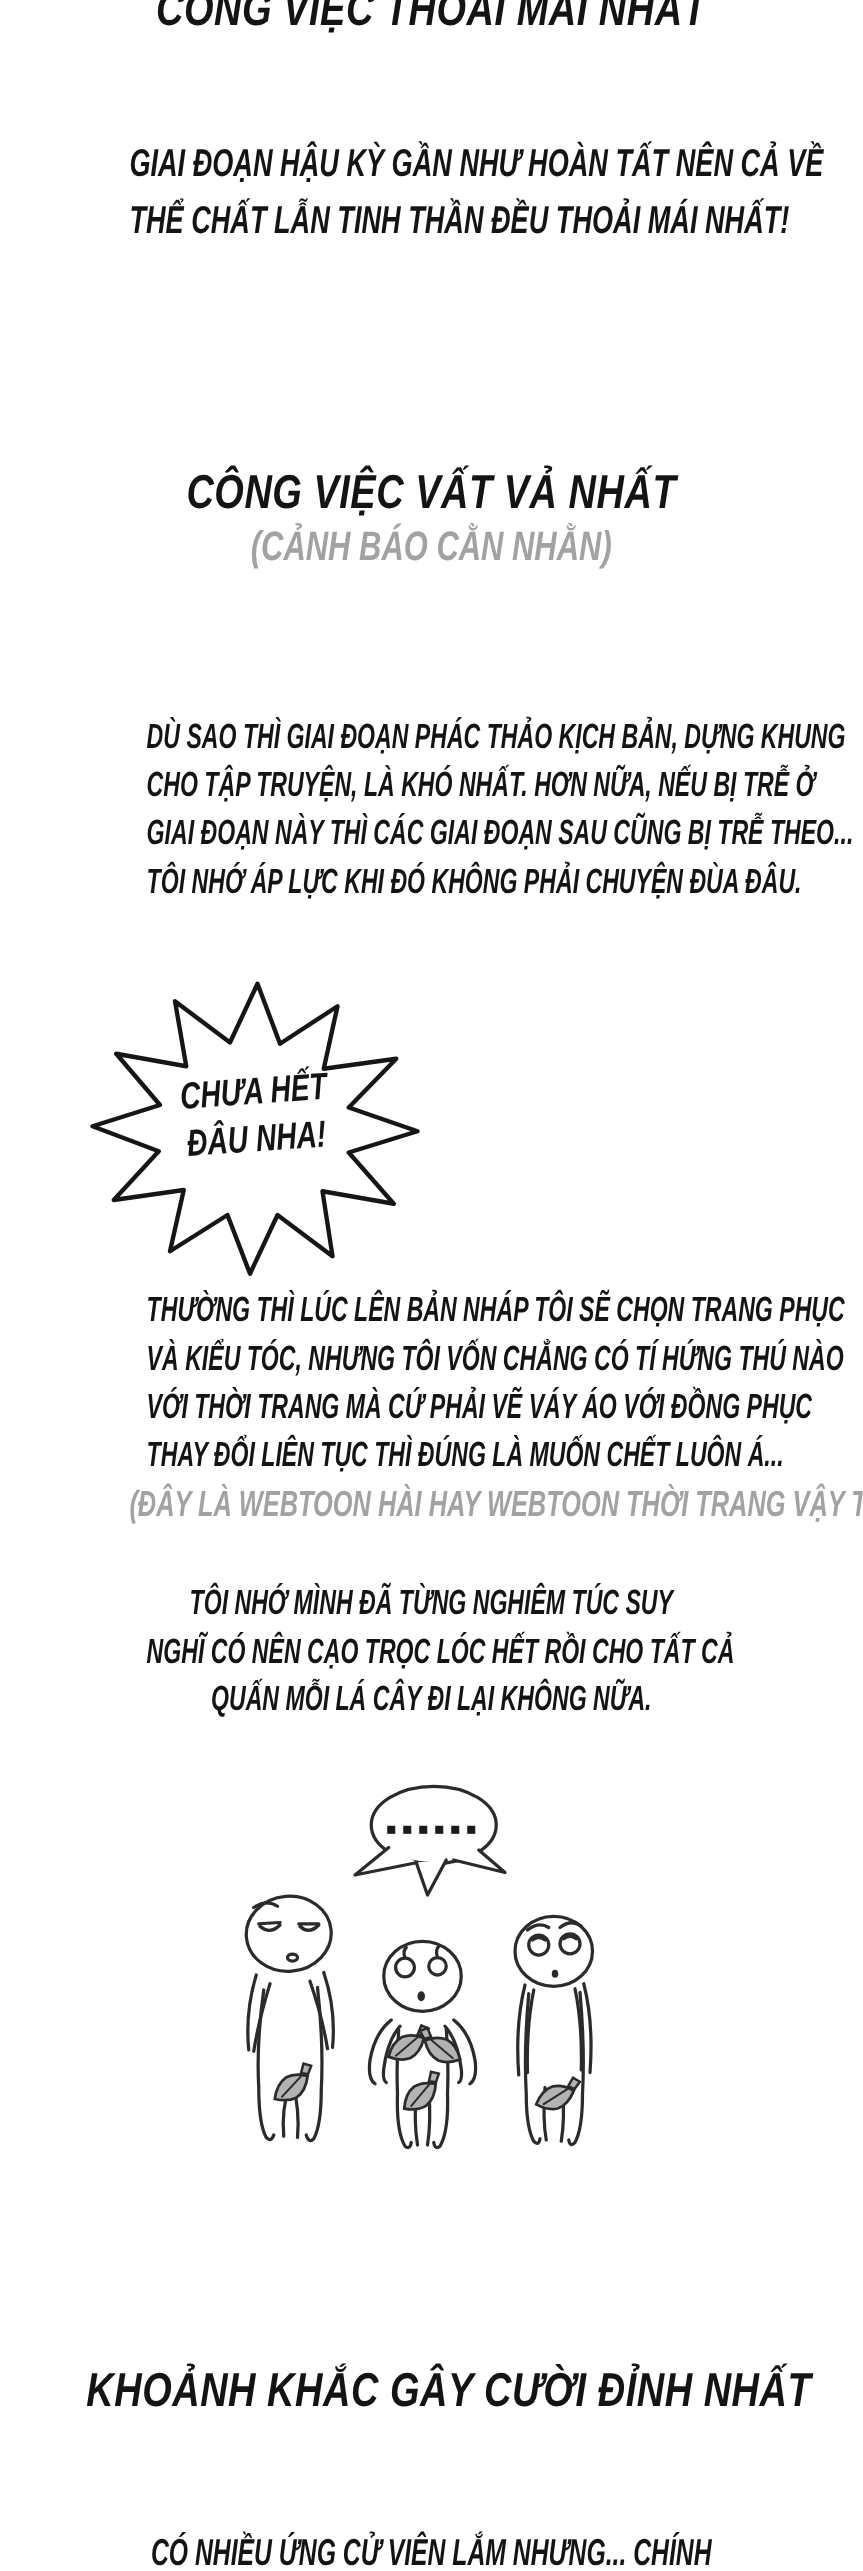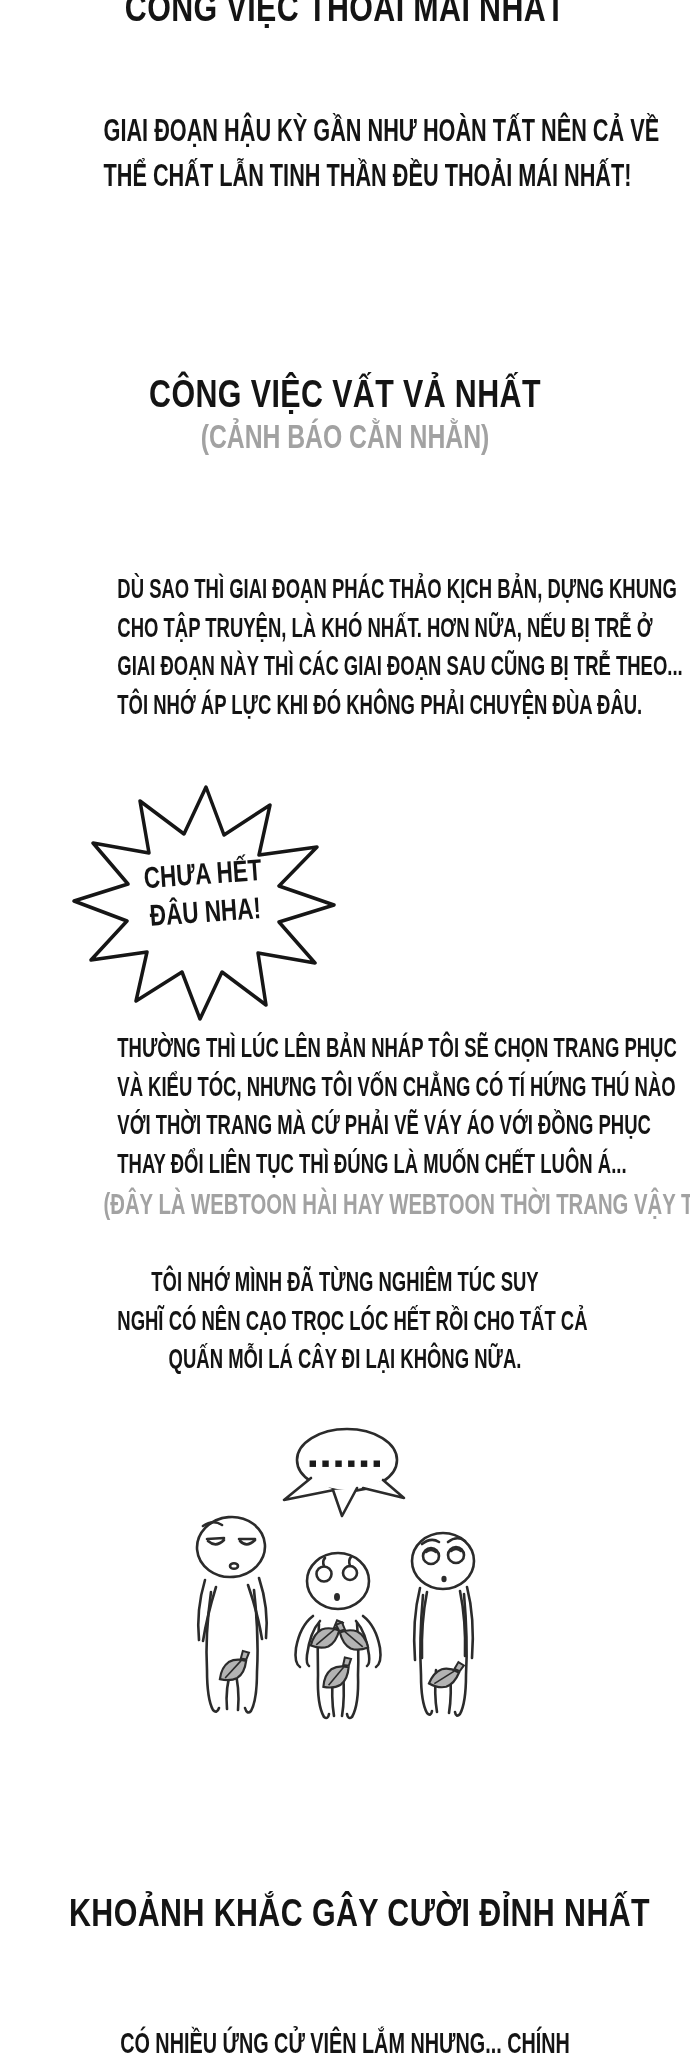--- a/index.html
+++ b/index.html
@@ -4,21 +4,21 @@
 <style>
   html,body{margin:0;padding:0;}
   body{
     width:690px;height:2057px;
     background:#ffffff;
     overflow:hidden;
     position:relative;
     font-family:"Liberation Sans", sans-serif;
     color:#141414;
   }
-  .page{position:relative;width:690px;height:2057px;}
+  .page{position:relative;width:690px;height:2057px;font-style:italic;}
   .block{
     position:absolute;left:0;right:0;
     text-align:center;
     font-weight:700;
     white-space:nowrap;
   }
   .line{white-space:nowrap;}
   .cx66{transform:scaleX(0.66);transform-origin:50% 50%;}
   .cx70{transform:scaleX(0.70);transform-origin:50% 50%;}
   .cx75{transform:scaleX(0.75);transform-origin:50% 50%;}

